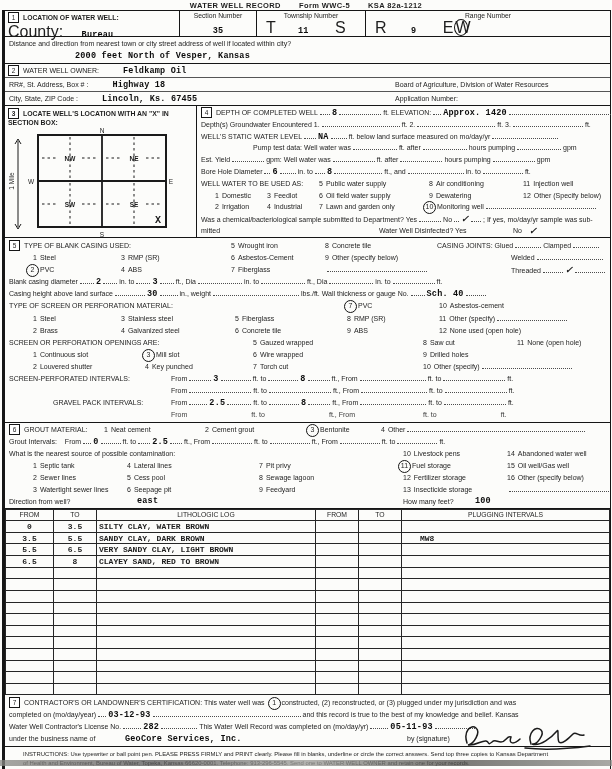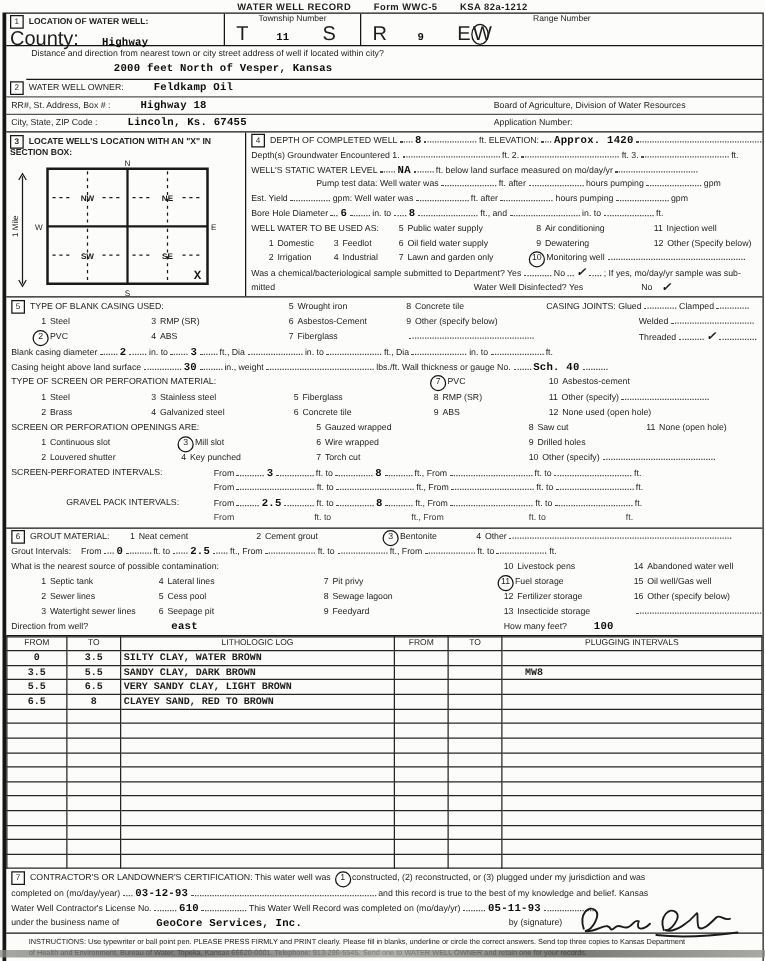--- a/index.html
+++ b/index.html
@@ -13,21 +13,21 @@
   .n{display:inline-block;margin-right:3px;}
   .circ{border:1.2px solid #141414;border-radius:50%;width:11px;height:11px;line-height:10px;text-align:center;margin:-1px 1px -1px -3px;}
   .sq{display:inline-block;border:1px solid #161616;width:9px;height:9px;line-height:9px;text-align:center;font-size:6.5px;margin-right:4px;background:#fff;}
   .ck{font-weight:bold;font-size:9.5px;font-style:italic;}
   .b{font-weight:bold;}
   
   .r1{display:flex;height:25px;border-bottom:1px solid #161616;}
   .r1 .cell{border-left:1px solid #161616;padding:1px 3px 0 3px;position:relative;}
   .r1 .cell:first-child{border-left:none;}
   .r1 .lbl{font-size:6.8px;display:block;}
-  .r2{height:25px;border-bottom:1px solid #161616;padding:1px 4px 0 4px;margin-left:16px;}
+  .r2{height:25px;border-bottom:1px solid #161616;padding:1px 4px 0 4px;}
   .owner .ln{height:13px;line-height:13px;border-bottom:1px solid #555;}
   .owner .ln:last-child{border-bottom:1px solid #161616;}
   .split{display:flex;border-bottom:1px solid #161616;}
   .s3panel{width:191px;border-right:1px solid #161616;position:relative;padding:2px 0 0 3px;}
   .s3panel .head{font-size:6.9px;font-weight:bold;white-space:normal;line-height:8px;width:180px;}
   .s4panel{flex:1;padding:1px 0 0 4px;}
   .s4panel .ln{height:11.8px;line-height:11.8px;}
   .s5{padding:2px 0 1px 4px;border-bottom:1px solid #161616;}
   .s5 .ln{height:12.1px;line-height:12.1px;}
   .s6{padding:1px 0 0 4px;border-bottom:1px solid #161616;}
@@ -54,21 +54,25 @@
     <span>Form WWC-5</span>
     <span>KSA 82a-1212</span>
   </div>
 
   <div class="frame">
 
     <div class="r1">
       <div class="cell" style="width:168px">
         <span class="lbl"><span class="sq">1</span><span class="b">LOCATION OF WATER WELL:</span></span>
         <span>County:</span>
-        <span class="tp" style="margin-left:14px">Highway</span>
+        <span class="tp" style="margin-left:14px">Bureau</span>
+      </div>
+      <div class="cell" style="width:70px;text-align:center">
+        <span class="lbl">Section Number</span>
+        <span class="tp">35</span>
       </div>
       <div class="cell" style="width:102px">
         <span class="lbl" style="text-align:center">Township Number</span>
         <span style="margin-left:6px">T</span>
         <span class="tp" style="margin-left:18px">11</span>
         <span style="margin-left:22px">S</span>
       </div>
       <div class="cell" style="flex:1">
         <span class="lbl" style="text-align:center">Range Number</span>
         <span style="margin-left:6px">R</span>
@@ -420,21 +424,21 @@
             <td></td>
             <td></td>
             <td></td>
           </tr>
     </tbody>
       </table>
 
     <div class="s7">
       <div class="ln"><span class="sq">7</span><span>CONTRACTOR'S OR LANDOWNER'S CERTIFICATION: This water well was</span><span class="n circ" style="margin-left:3px">1</span><span>constructed, (2) reconstructed, or (3) plugged under my jurisdiction and was</span></div>
       <div class="ln"><span>completed on (mo/day/year)</span><i class="d" style="width:8px"></i><span class="tp">03-12-93</span><i class="d" style="width:148px"></i><span>and this record is true to the best of my knowledge and belief. Kansas</span></div>
-      <div class="ln"><span>Water Well Contractor's License No.</span><i class="d" style="width:18px"></i><span class="tp">610</span><i class="d" style="width:36px"></i><span>This Water Well Record was completed on (mo/day/yr)</span><i class="d" style="width:18px"></i><span class="tp">05-11-93</span><i class="d" style="width:40px"></i></div>
+      <div class="ln"><span>Water Well Contractor's License No.</span><i class="d" style="width:18px"></i><span class="tp">282</span><i class="d" style="width:36px"></i><span>This Water Well Record was completed on (mo/day/yr)</span><i class="d" style="width:18px"></i><span class="tp">05-11-93</span><i class="d" style="width:40px"></i></div>
       <div class="ln" style="height:13px">
         <span class="at" style="left:0px">under the business name of</span>
         <span class="at tp" style="left:116px">GeoCore Services, Inc.</span>
         <span class="at" style="left:398px">by (signature)</span>
         <svg class="sig" width="140" height="34" viewBox="0 0 140 34">
           <g fill="none" stroke="#1b1b1b" stroke-width="1.5" stroke-linecap="round">
             <path d="M10,26 C6,14 14,7 19,11 C24,15 17,27 11,28 C19,29 25,23 29,24 C33,25 30,29 35,25 C38,22 40,25 44,25 C49,25 50,18 54,20 C51,28 58,27 63,22"></path>
             <path d="M74,27 C70,16 79,8 84,13 C88,17 80,28 75,27 C83,30 95,20 100,14 C102,11 100,22 102,25 C105,28 111,22 116,17 C119,14 122,20 127,18"></path>
             <path d="M68,31 C85,33 110,32 133,29"></path>
           </g>

